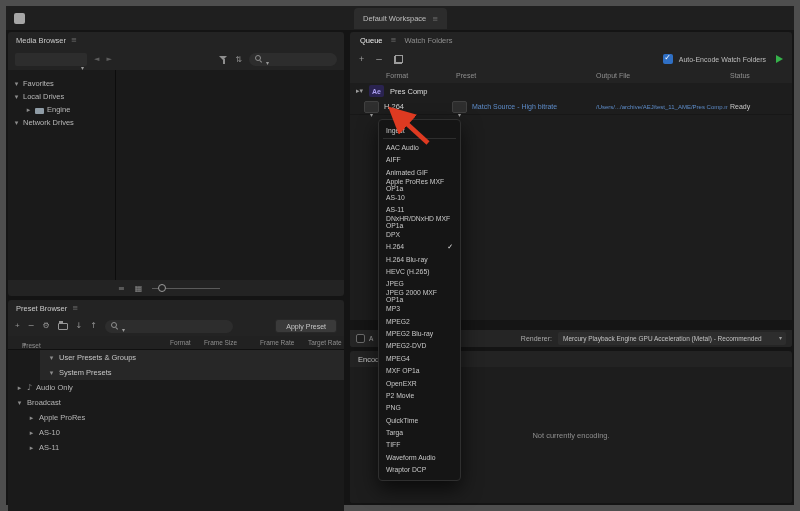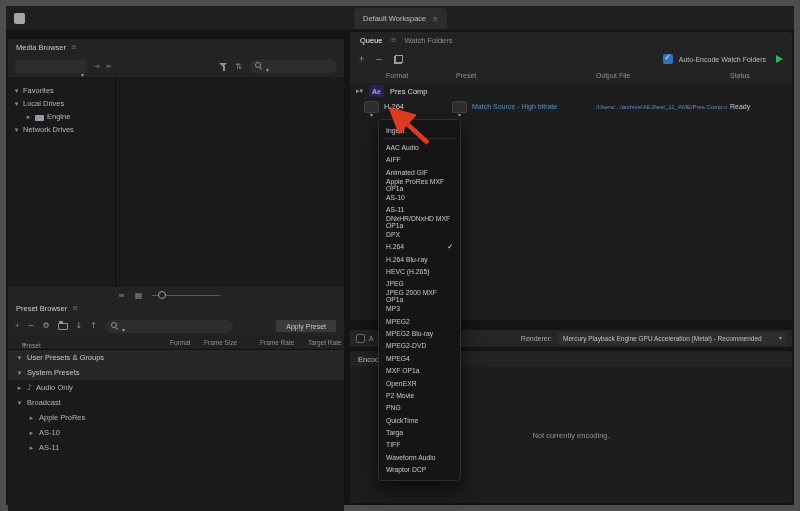--- a/index.html
+++ b/index.html
@@ -11,21 +11,21 @@
 
   
   .titlebar { position:absolute; left:0; top:0; right:0; height:24px; background:#1f1f1f; }
   .win-icon { position:absolute; left:8px; top:7px; width:11px; height:11px; background:#a6a6a6; border-radius:2px; }
   .ws-tab { position:absolute; left:348px; top:2px; height:21px; padding:0 9px; background:#2c2c2c; border-radius:4px 4px 0 0;
             display:flex; align-items:center; gap:6px; color:#bfbfbf; font-size:7.5px; }
   .grip { color:#6f6f6f; font-size:7px; }
 
   
   .panel { position:absolute; background:#232323; border-radius:3px; overflow:hidden; }
-  #media-browser  { left:2px;   top:33px;  width:336px; height:264px; }
+  #media-browser  { left:2px;   top:26px;  width:336px; height:264px; }
   #preset-browser { left:2px;   top:294px; width:336px; height:250px; }
   #queue-panel    { left:344px; top:26px;  width:442px; height:315px; }
   #encoding-panel { left:344px; top:345px; width:442px; height:152px; }
   .panel-header { height:16px; display:flex; align-items:center; gap:5px; padding:0 8px; color:#cacaca; font-size:7.5px; }
 
   
   .searchbox { height:13px; background:#2d2d2d; border-radius:7px; display:flex; align-items:center; gap:3px; padding:0 6px; }
   .mag { width:8px; height:8px; position:relative; flex:0 0 auto; }
   .mag::before { content:""; position:absolute; left:0; top:0; width:4px; height:4px; border:1px solid #8f8f8f; border-radius:50%; }
   .mag::after  { content:""; position:absolute; left:5px; top:5px; width:3px; height:1px; background:#8f8f8f; transform:rotate(45deg); transform-origin:0 0; }
@@ -60,21 +60,21 @@
   .tb-glyph { color:#969696; font-size:8px; line-height:8px; }
   .folder { width:10px; height:7px; border:1px solid #969696; border-radius:1px; position:relative; }
   .folder::before { content:""; position:absolute; top:-2.5px; left:0; width:4px; height:1.5px; background:#969696; }
   .apply-btn { height:14px; padding:0 10px; background:#3a3a3a; border:1px solid #272727; border-radius:3px; color:#c7c7c7; font-size:7px; display:flex; align-items:center; }
   .pb-colheader { position:absolute; top:36px; left:0; right:0; height:14px; background:#212121; border-bottom:1px solid #101010; font-size:6.5px; color:#8f8f8f; }
   .pb-colheader span { position:absolute; top:3px; }
   .pc0 { left:14px; } .pc1 { left:162px; } .pc2 { left:196px; } .pc3 { left:252px; } .pc4 { left:300px; }
   .sort-arrow { color:#8f8f8f; font-size:6px; }
   .pb-rows { position:absolute; top:50px; left:0; right:0; bottom:10px; background:#1a1a1a; overflow:hidden; }
   .p-row { height:15px; display:flex; align-items:center; gap:4px; padding-left:8px; font-size:7.5px; color:#b5b5b5; }
-  .p-row.t-section { background:#272727; color:#c6c6c6; }
+  .p-row.t-section { background:#272727; color:#c6c6c6;margin-left:32px; }
   .p-row.ind-1 { padding-left:20px; }
   .row-icon { display:none; }
   .icon-audio .row-icon { display:inline; color:#8a8a8a; font-size:8px; font-family:"DejaVu Sans",sans-serif; }
   .pb-scrolltrack { position:absolute; left:2px; right:2px; bottom:2px; height:6px; background:#121212; border-radius:3px; }
   .pb-scrollthumb { position:absolute; left:2px; top:0; width:206px; height:6px; background:#515151; border-radius:3px; }
 
   
   .q-tabs { height:16px; display:flex; align-items:center; gap:8px; padding:0 10px; font-size:7.5px; }
   .q-tab-active { color:#ededed;text-align:center; }
   .q-tab { color:#8f8f8f; }

